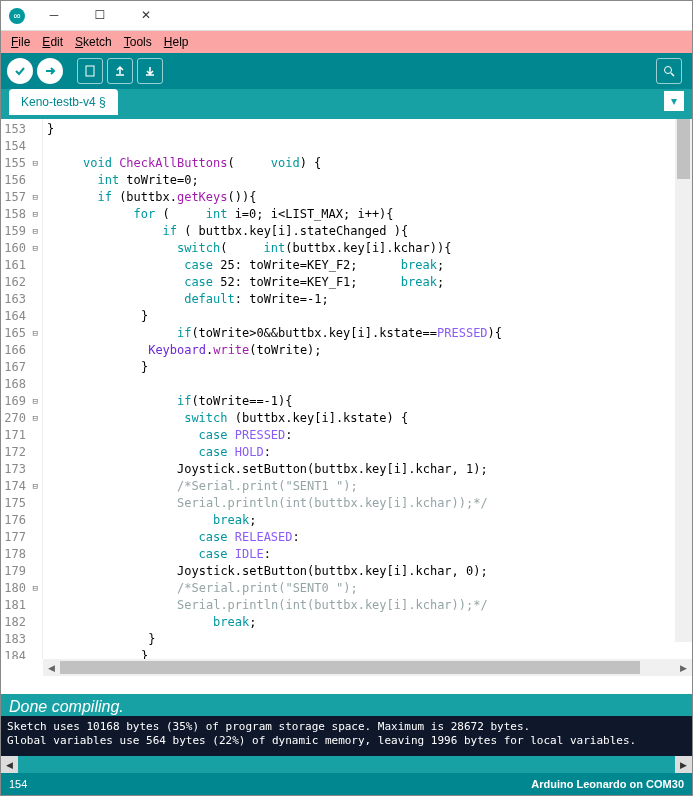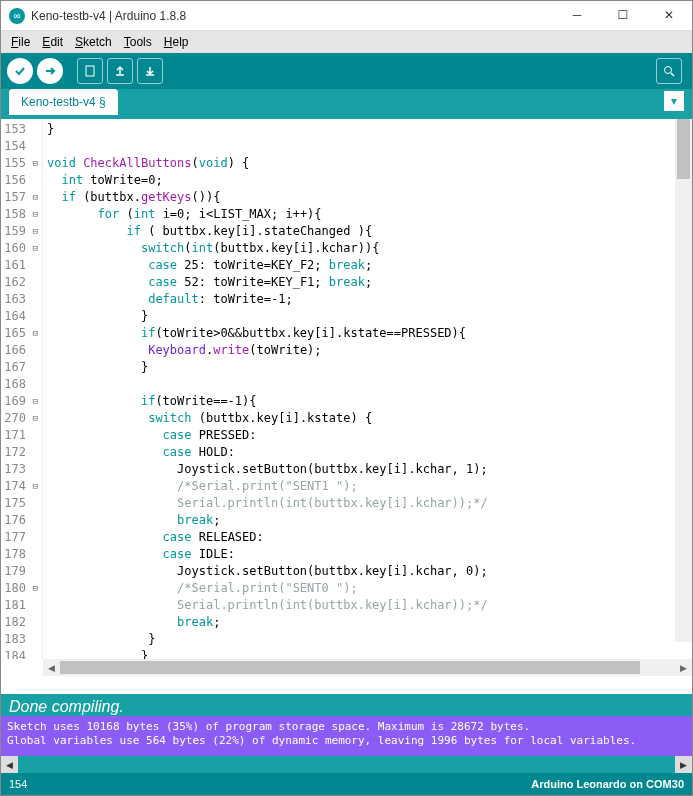--- a/index.html
+++ b/index.html
@@ -2,64 +2,63 @@
 <html><head>
 <meta charset="utf-8">
 <style>
 * { margin:0; padding:0; box-sizing:border-box; }
 body { font-family:"Segoe UI",Tahoma,sans-serif; font-size:12px; background:#fff; width:693px; height:796px; overflow:hidden; display:flex; flex-direction:column; border:1px solid #888; }
 .titlebar { height:30px; background:#fff; display:flex; align-items:center; padding:0 0 0 8px; border-bottom:1px solid #ddd; }
 .titlebar .app-icon { width:16px; height:16px; border-radius:50%; background:#00979d; margin-right:6px; display:flex; align-items:center; justify-content:center; }
 .titlebar .app-icon::after { content:"∞"; color:#fff; font-size:10px; }
 .titlebar .title { font-size:12px; color:#333; flex:1; }
 .titlebar .win-btn { width:46px; height:30px; display:flex; align-items:center; justify-content:center; color:#333; font-family:"Segoe UI Symbol"; }
-.menubar { height:22px; background:#e5e5e5; display:flex; align-items:center; padding:0 4px; }
+.menubar { height:22px; background:#fca5a5; display:flex; align-items:center; padding:0 4px; }
 .menubar .menu { padding:2px 6px; cursor:default; }
 .menubar .menu u { text-decoration:underline; }
 .toolbar { height:36px; background:#00878f; display:flex; align-items:center; padding:0 6px; }
 .toolbar .tbtn { width:26px; height:26px; border-radius:50%; margin-right:4px; display:flex; align-items:center; justify-content:center; border:1px solid rgba(255,255,255,0.6); color:#fff; cursor:pointer; }
 .toolbar .tbtn.solid { background:#fff; color:#00979d; }
 .toolbar .tbtn.sq { border-radius:3px; }
 .toolbar .spacer { flex:1; }
 .tabbar { height:30px; background:#17a1a5; display:flex; align-items:flex-end; padding:4px 8px; }
 .tabbar .tab { background:#fff; color:#00878f; padding:6px 12px; border-radius:4px 4px 0 0; font-size:12px; font-weight:500; }
 .tabbar .menu-drop { margin-left:auto; width:20px; height:20px; background:#fff; display:flex; align-items:center; justify-content:center; color:#17a1a5; margin-bottom:4px; }
 .editor-wrap { flex:1; display:flex; flex-direction:column; background:#fff; min-height:0; }
 .code-area { display:flex; position:relative; height:540px; overflow:hidden; }
 .gutter { width:42px; background:#fff; text-align:right; padding:2px 4px 2px 0; font-family:Consolas,monospace; font-size:12px; color:#888; border-right:1px solid #eee; line-height:17px; }
 .gutter .ln { height:17px; display:flex; justify-content:flex-end; align-items:center; gap:2px; }
 .gutter .fold { width:10px; font-size:9px; color:#666; }
 .code { flex:1; font-family:Consolas,monospace; font-size:12px; line-height:17px; padding:2px 4px; white-space:pre; color:#000; overflow:hidden; }
 .cl { height:17px; }
-.kw { color:#00979c; }
+.kw { color:#00979c;margin-left:36px; }
 .fn { color:#a21caf; }
 .var { color:#6d28d9; }
-.str { color:#000000; }
+.str { color:#8b5cf6; }
 .comm { color:#95a5a6; }
 .scroll-v { position:absolute; right:0; top:0; bottom:17px; width:17px; background:#f0f0f0; }
 .scroll-v .thumb { position:absolute; left:2px; right:2px; top:0; height:60px; background:#c1c1c1; }
 .scroll-h { height:17px; background:#f0f0f0; display:flex; margin-left:42px; align-items:center; }
 .scroll-h .arr { width:17px; height:17px; display:flex; align-items:center; justify-content:center; color:#666; font-size:9px; }
 .scroll-h .track { flex:1; position:relative; height:17px; }
 .scroll-h .thumb { position:absolute; left:0; top:2px; bottom:2px; width:580px; background:#c1c1c1; }
 .status-compile { height:22px; background:#17a1a5; color:#fff; font-size:16px; padding:4px 8px; font-style:italic; }
-.console { background:#8b5cf6; color:#fff; font-family:Consolas,monospace; font-size:11px; padding:4px 6px; height:40px; line-height:14px; overflow:hidden; }
+.console { background:#0f172a; color:#fff; font-family:Consolas,monospace; font-size:11px; padding:4px 6px; height:40px; line-height:14px; overflow:hidden; }
 .bottom-scroll { height:17px; background:#17a1a5; display:flex; align-items:center; }
 .bottom-scroll .arr { width:17px; color:#333; background:#ddd; height:17px; display:flex; align-items:center; justify-content:center; font-size:9px; }
 .bottom-scroll .track { flex:1; background:#17a1a5; }
 .statusbar { height:22px; background:#00878f; color:#fff; display:flex; align-items:center; padding:0 8px; font-size:11px; }
 .statusbar .right { margin-left:auto;font-weight:bold; }
 svg { display:block; }
 </style>
 </head>
 <body>
 
 <div class="titlebar">
   <span class="app-icon"></span>
-  <span class="title">Keno-testb-v4 | Arduino 1.8.8</span>
   <div class="win-btn">─</div>
   <div class="win-btn">☐</div>
   <div class="win-btn close">✕</div>
 </div>
 
 <div class="menubar">
   <span class="menu"><u>F</u>ile</span>
   <span class="menu"><u>E</u>dit</span>
   <span class="menu"><u>S</u>ketch</span>
   <span class="menu"><u>T</u>ools</span>

